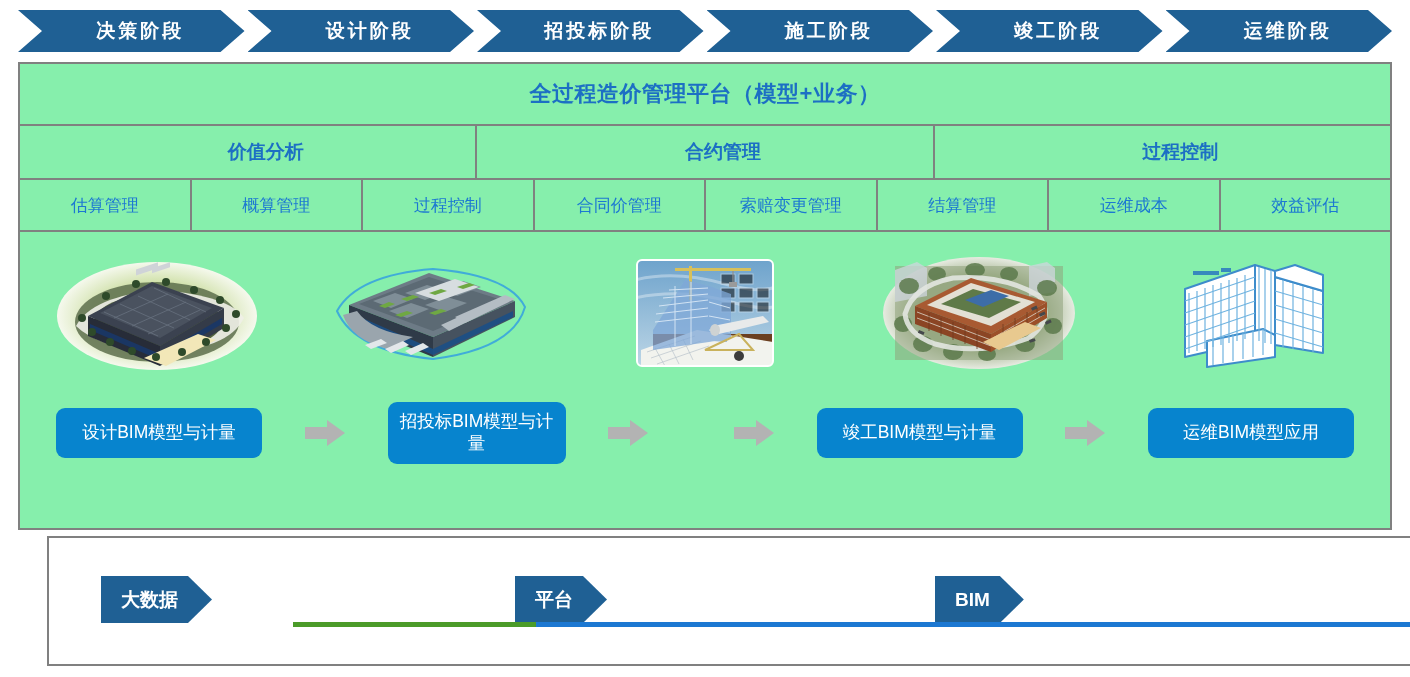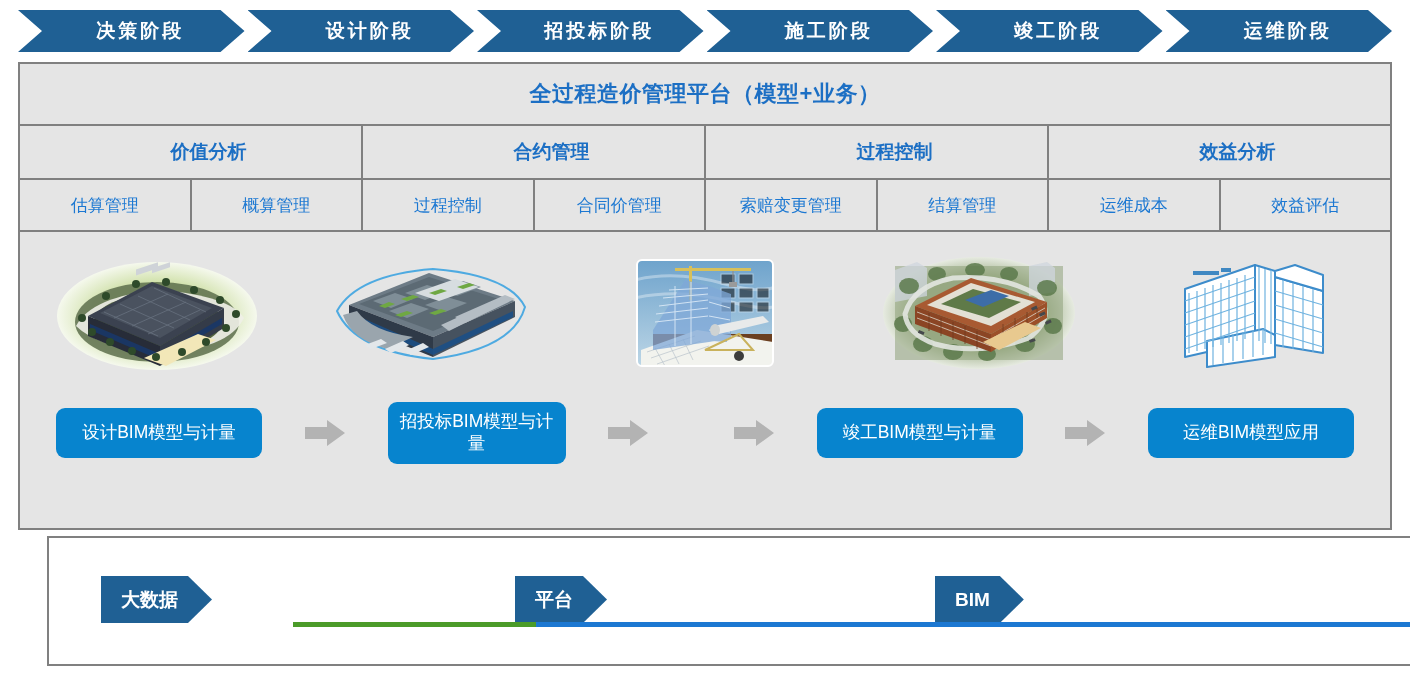--- a/index.html
+++ b/index.html
@@ -44,21 +44,21 @@
   }
   .stage-arrow:last-child { margin-right: 0; }
   .stage-label { white-space: nowrap; }
 
   
   #platform-panel {
     position: absolute;
     left: 18px; top: 62px;
     width: 1374px; height: 468px;
     border: 2px solid #808080;
-    background: #e5e5e5;
+    background: #86efac;
   }
   #platform-title-row {
     height: 62px;
     border-bottom: 2px solid #808080;
     display: flex;
     align-items: center;
     justify-content: center;
   }
   #platform-title {
     color: #1C6FC4;
@@ -237,23 +237,20 @@
 
     <div id="category-row">
       <div class="category-cell">
         <span>价值分析</span>
       </div>
       <div class="category-cell">
         <span>合约管理</span>
       </div>
       <div class="category-cell">
         <span>过程控制</span>
-      </div>
-      <div class="category-cell">
-        <span>效益分析</span>
       </div>
     </div>
 
     <div id="module-row">
       <div class="module-cell">
         <span>估算管理</span>
       </div>
       <div class="module-cell">
         <span>概算管理</span>
       </div>

